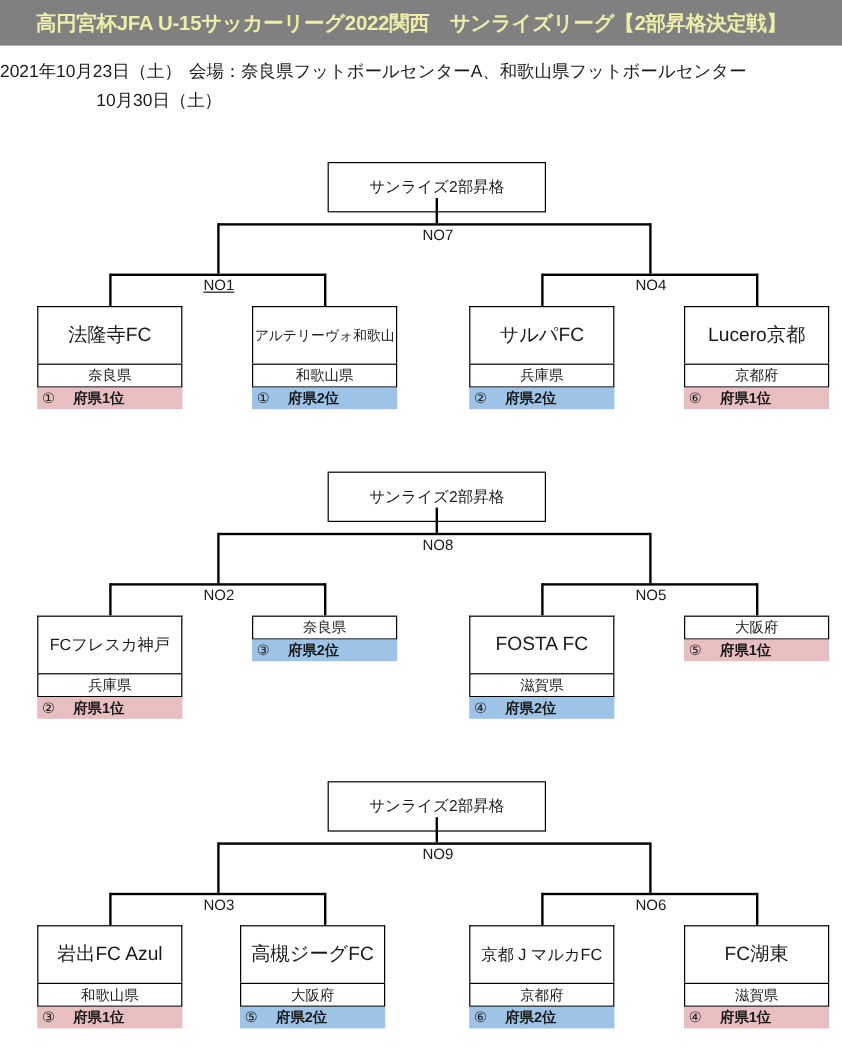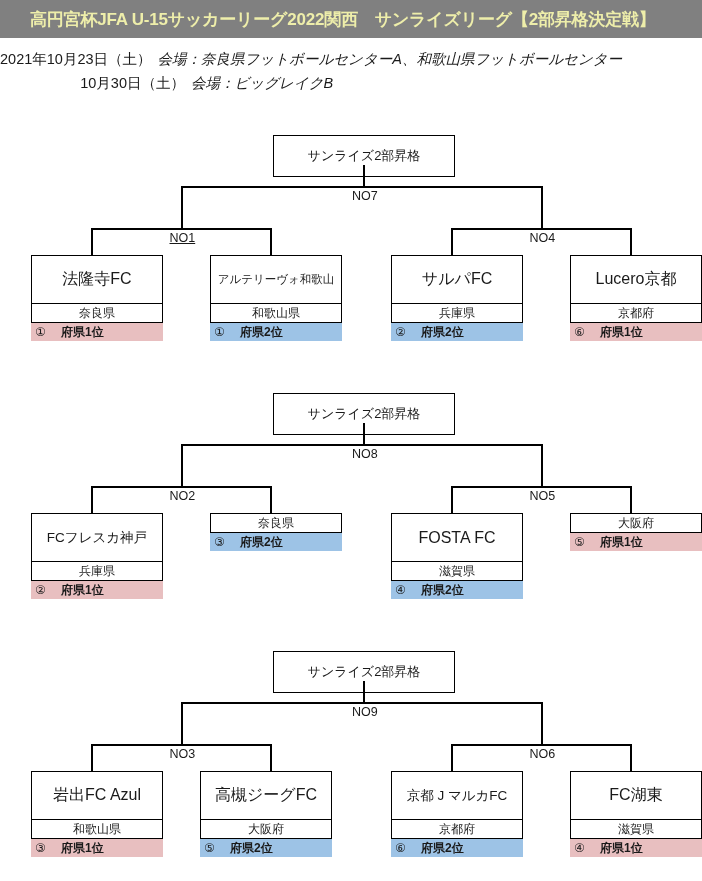--- a/index.html
+++ b/index.html
@@ -50,21 +50,20 @@
     height: 24px;
   }
   .meta-date {
     width: 185px;
     text-align: right;
     padding-right: 6px;
     white-space: nowrap;
   }
   .meta-venue {
     white-space: nowrap;
-    font-style: italic;
   }
 
   
   .section {
     position: absolute;
     left: 0;
     width: 702px;
     height: 235px;
   }
 
@@ -100,21 +99,21 @@
     position: absolute;
     font-size: 12.5px;
     background: #fff;
     padding: 0 4px;
     white-space: nowrap;
   }
 
   
   .team {
     position: absolute;
-    width: 132px;
+    width: 121px;
   }
   .team-name {
     height: 48px;
     border: 1.8px solid #000;
     border-bottom: none;
     box-sizing: border-box;
     background: #fff;
     display: flex;
     align-items: center;
     justify-content: center;
@@ -154,21 +153,20 @@
   <div class="header-title">高円宮杯JFA U-15サッカーリーグ2022関西　サンライズリーグ【2部昇格決定戦】</div>
 </div>
 
 <div class="meta">
   <div class="meta-row">
     <div class="meta-date">2021年10月23日（土）</div>
     <div class="meta-venue">会場：奈良県フットボールセンターA、和歌山県フットボールセンター</div>
   </div>
   <div class="meta-row">
     <div class="meta-date">10月30日（土）</div>
-    <div class="meta-venue">会場：ビッグレイクB</div>
   </div>
 </div>
 
 <div id="brackets-host">
     <div class="section" style="top: 130px;">
       <div class="promo-box">
         <span>サンライズ2部昇格</span>
       </div>
       <div class="vline" style="left:363px;top:35px;height:21px;"></div>
       <div class="hline" style="left:181.5px;top:56px;width:360px;"></div>

